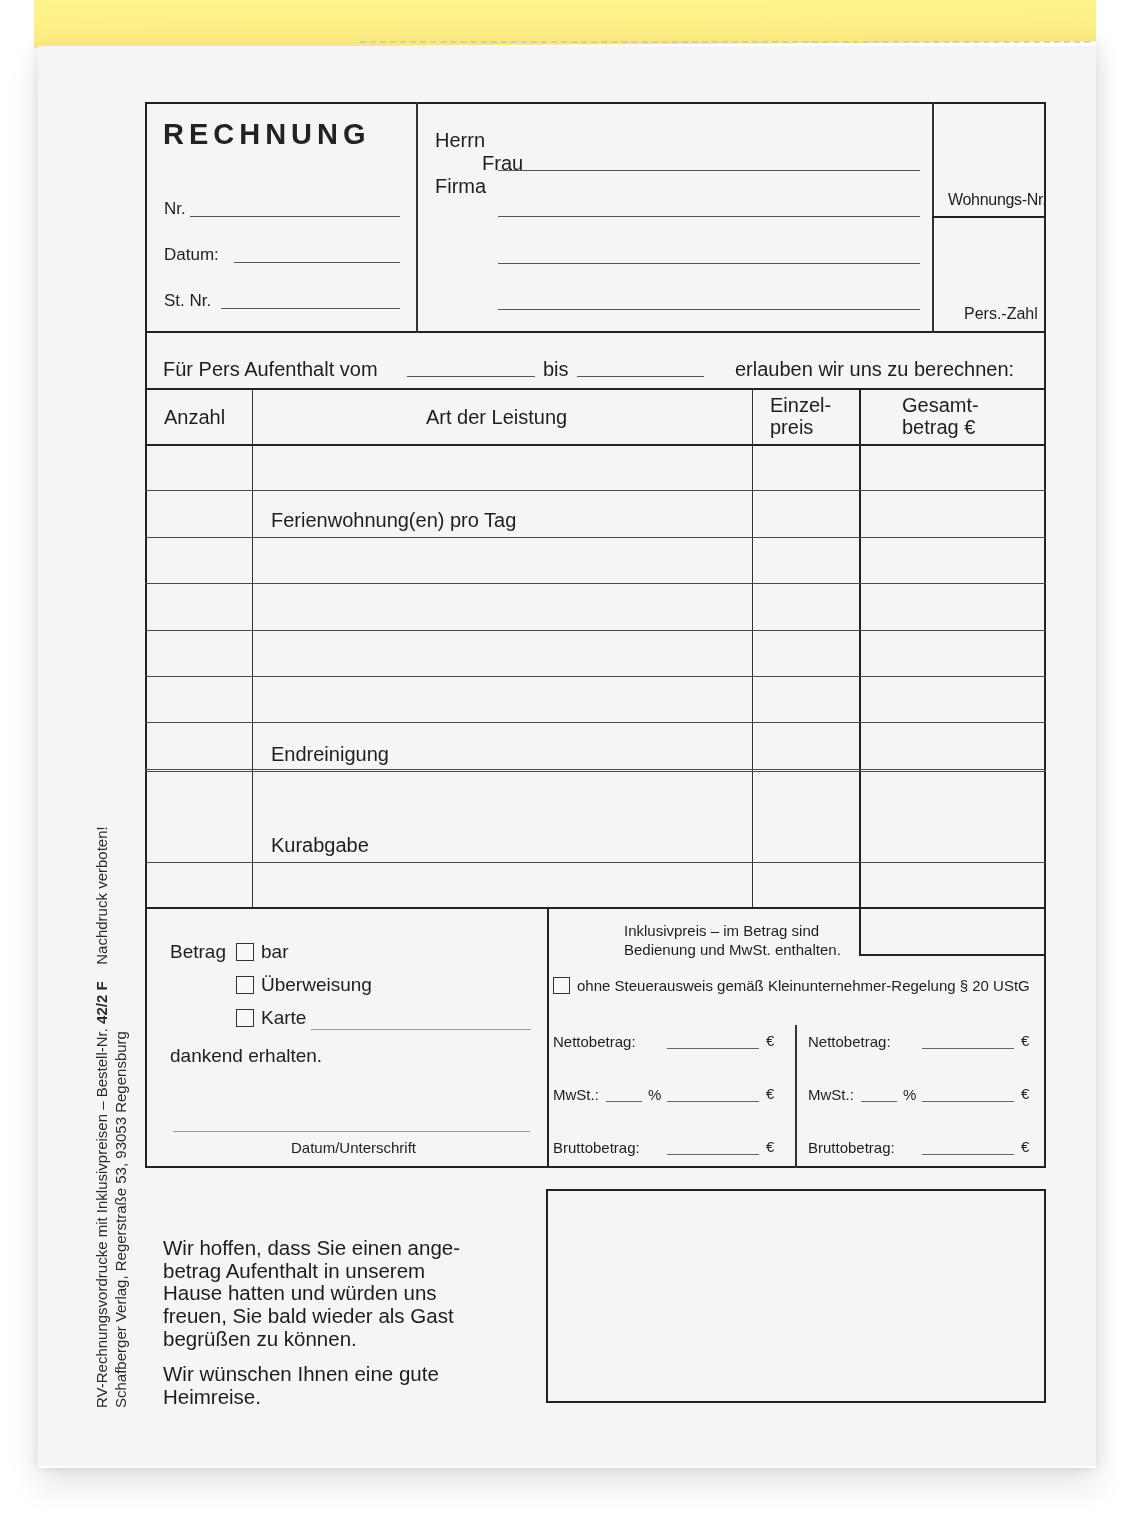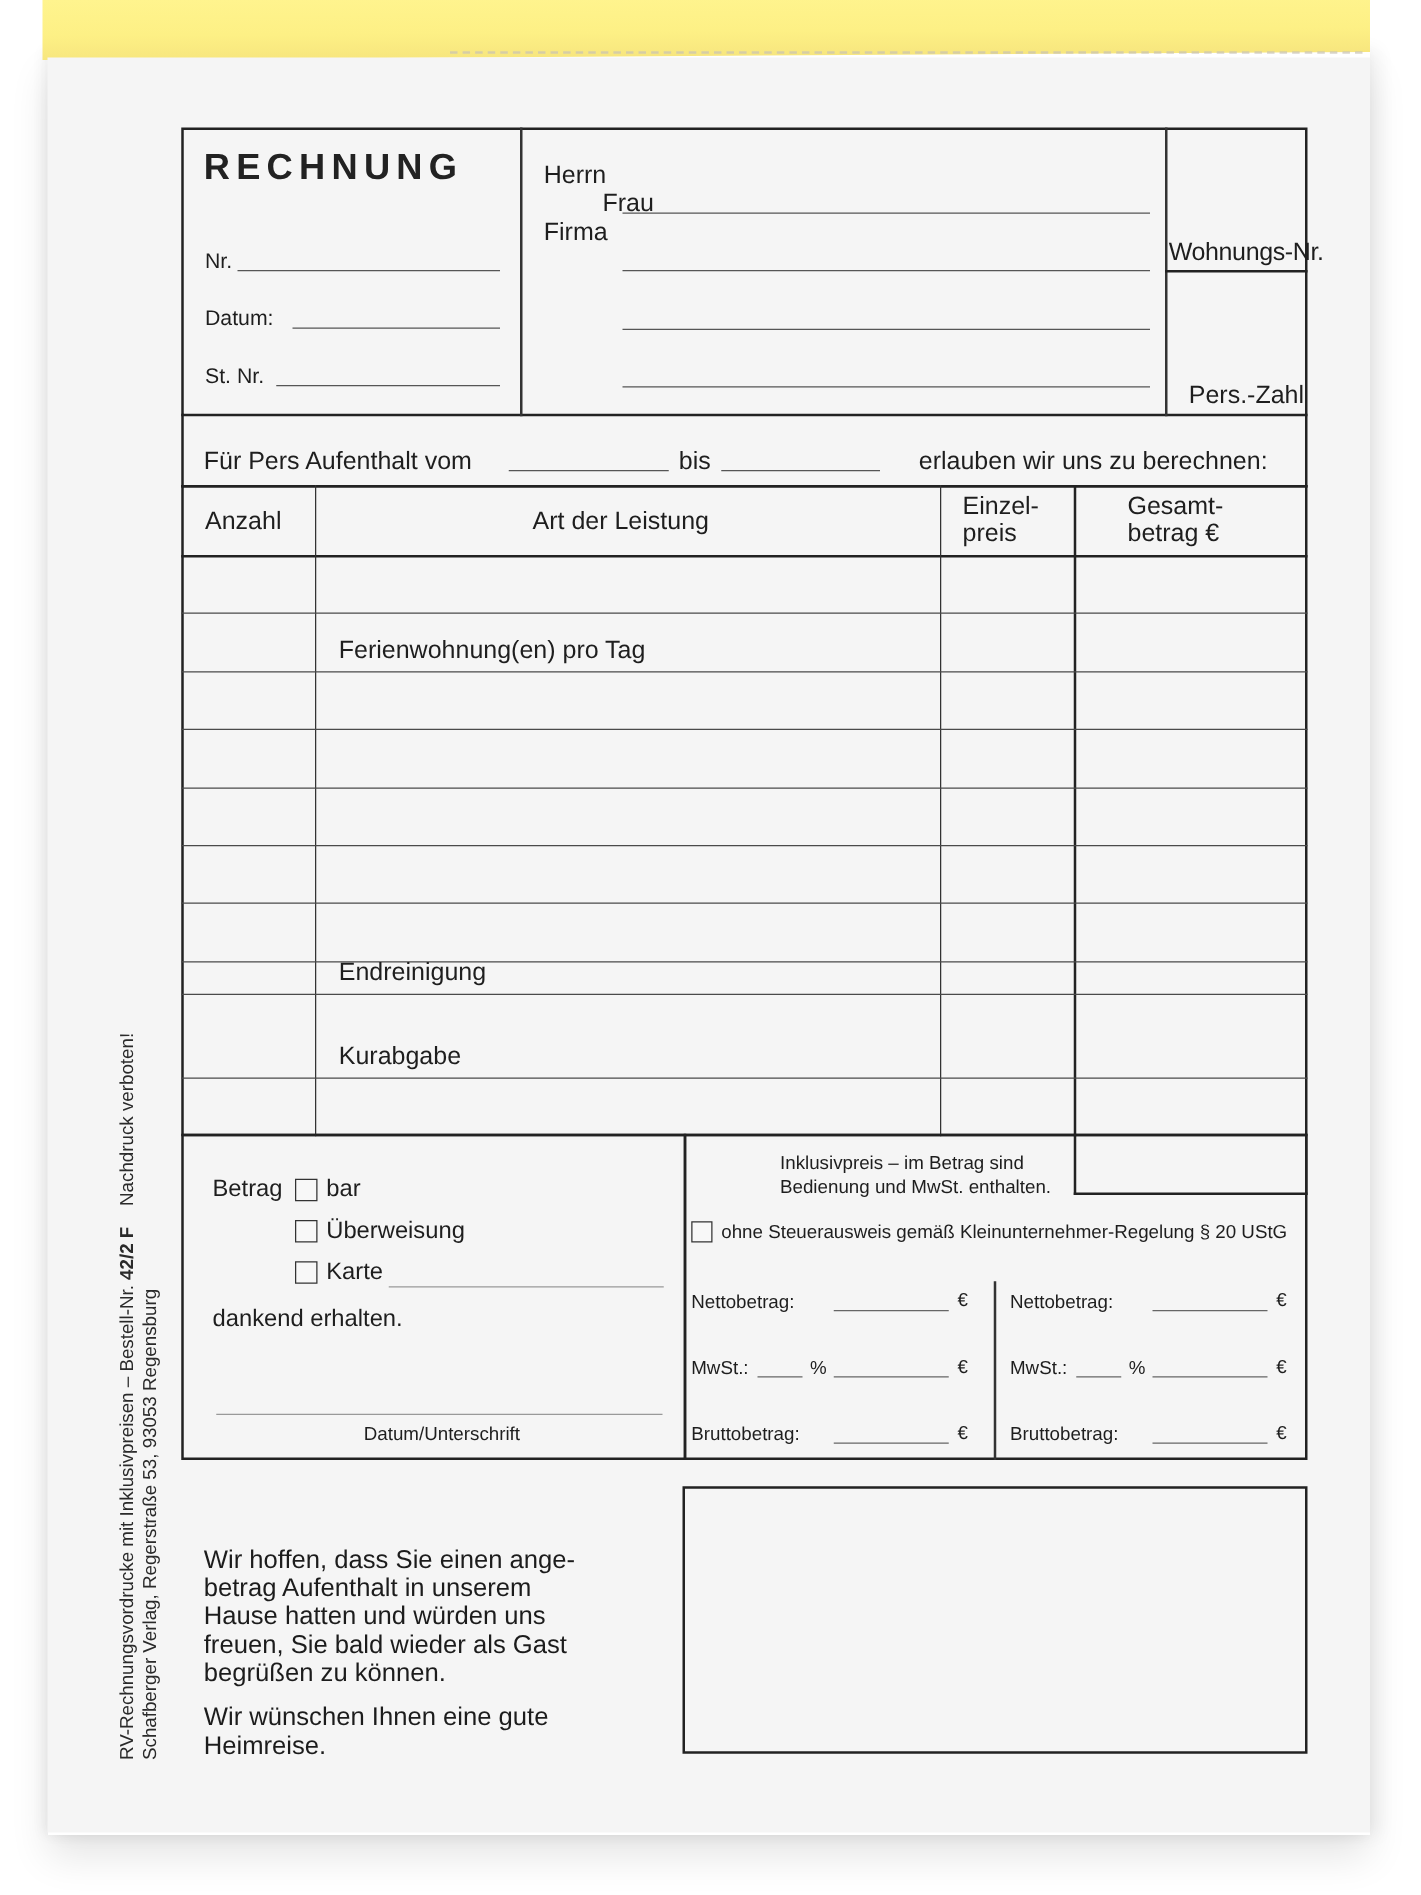--- a/index.html
+++ b/index.html
@@ -27,21 +27,21 @@
     background:#f5f5f5;
   }
   .abs { position:absolute; }
   .box { position:absolute; border:2px solid #222; box-sizing:border-box; }
   .hl  { position:absolute; height:0; border-top:1.5px solid #555; }
   .hl-thin { position:absolute; height:0; border-top:1.2px solid #666; }
   .vl  { position:absolute; width:0; border-left:1.5px solid #333; }
   .t  { position:absolute; white-space:nowrap; color:#1e1e1e; }
   .f20 { font-size:20px; }
   .f19 { font-size:19px; }
-  .f16 { font-size:20px; }
+  .f16 { font-size:16px;margin-left:13px; }
   .f15 { font-size:15px; }
   .f17 { font-size:17px; }
   .title {
     font-size:29px; font-weight:bold; letter-spacing:5px; color:#222;
   }
   .cb {
     position:absolute; width:18px; height:18px; border:1.6px solid #333; box-sizing:border-box; background:#f8f8f8;
   }
   .cb-small { width:17px; height:17px; }
   .vertical {
@@ -150,21 +150,21 @@
       <div class="abs f20" style="left: 714px; top: 0px; width: 187px; height: 46.4px; box-sizing: border-box; padding: 18.4px 0px 0px 8px; white-space: nowrap; color: rgb(30, 30, 30);"></div>
       <div class="hl" style="left: 0px; top: 46.4px; width: 901px; border-top: 1.5px solid rgb(74, 74, 74);"></div>
     </div>
     <div class="abs" style="left: 145px; top: 722.4px; width: 901px; height: 46.4px;">
       <div class="abs f20" style="left: 0px; top: 0px; width: 107px; height: 46.4px; box-sizing: border-box; padding: 18.4px 0px 0px 8px; white-space: nowrap; color: rgb(30, 30, 30);"></div>
       <div class="abs f20" style="left: 107px; top: 0px; width: 500px; height: 46.4px; box-sizing: border-box; padding: 18.4px 0px 0px 19px; white-space: nowrap; color: rgb(30, 30, 30);"></div>
       <div class="abs f20" style="left: 607px; top: 0px; width: 107px; height: 46.4px; box-sizing: border-box; padding: 18.4px 0px 0px 8px; white-space: nowrap; color: rgb(30, 30, 30);"></div>
       <div class="abs f20" style="left: 714px; top: 0px; width: 187px; height: 46.4px; box-sizing: border-box; padding: 18.4px 0px 0px 8px; white-space: nowrap; color: rgb(30, 30, 30);"></div>
       <div class="hl" style="left: 0px; top: 46.4px; width: 901px; border-top: 1.5px solid rgb(74, 74, 74);"></div>
     </div>
-    <div class="abs" style="left: 145px; top: 749px; width: 948px; height: 46.4px;">
+    <div class="abs" style="left: 145px; top: 725px; width: 948px; height: 46.4px;">
       <div class="abs f20" style="left: 0px; top: 0px; width: 107px; height: 46.4px; box-sizing: border-box; padding: 18.4px 0px 0px 8px; white-space: nowrap; color: rgb(30, 30, 30);"></div>
       <div class="abs f20" style="left: 107px; top: 0px; width: 500px; height: 46.4px; box-sizing: border-box; padding: 18.4px 0px 0px 19px; white-space: nowrap; color: rgb(30, 30, 30);">Endreinigung</div>
       <div class="abs f20" style="left: 607px; top: 0px; width: 107px; height: 46.4px; box-sizing: border-box; padding: 18.4px 0px 0px 8px; white-space: nowrap; color: rgb(30, 30, 30);"></div>
       <div class="abs f20" style="left: 714px; top: 0px; width: 187px; height: 46.4px; box-sizing: border-box; padding: 18.4px 0px 0px 8px; white-space: nowrap; color: rgb(30, 30, 30);"></div>
       <div class="hl" style="left: 0px; top: 46.4px; width: 901px; border-top: 1.5px solid rgb(74, 74, 74);"></div>
     </div>
     <div class="abs" style="left: 145px; top: 815.2px; width: 901px; height: 46.4px;">
       <div class="abs f20" style="left: 0px; top: 0px; width: 107px; height: 46.4px; box-sizing: border-box; padding: 18.4px 0px 0px 8px; white-space: nowrap; color: rgb(30, 30, 30);"></div>
       <div class="abs f20" style="left: 107px; top: 0px; width: 500px; height: 46.4px; box-sizing: border-box; padding: 18.4px 0px 0px 19px; white-space: nowrap; color: rgb(30, 30, 30);">Kurabgabe</div>
       <div class="abs f20" style="left: 607px; top: 0px; width: 107px; height: 46.4px; box-sizing: border-box; padding: 18.4px 0px 0px 8px; white-space: nowrap; color: rgb(30, 30, 30);"></div>

